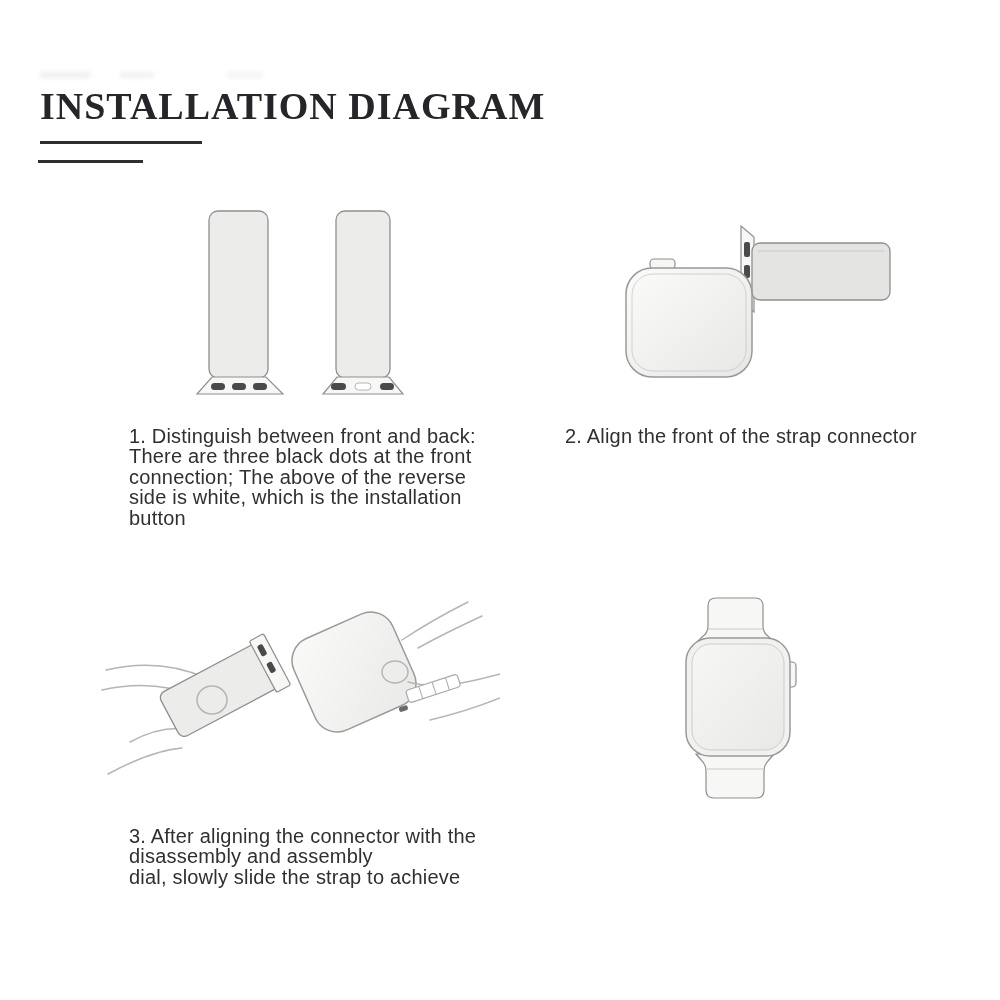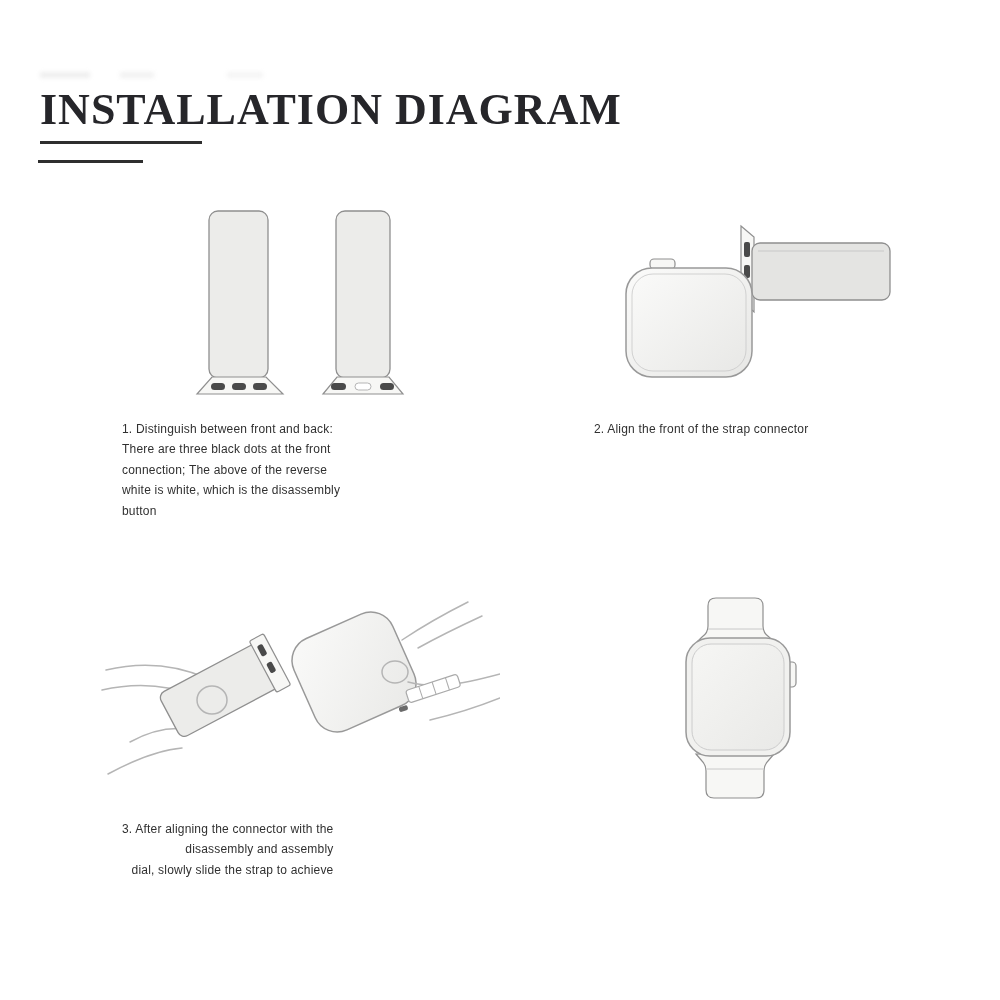--- a/index.html
+++ b/index.html
@@ -7,36 +7,36 @@
     --outline:#8f8f8f; --outline-soft:#b5b5b5;
     --fill-light:#ececea; --fill-lighter:#f7f7f5; --fill-strap:#e4e4e2;
     --dot-dark:#4a4a4a; --rule:#2e2e2e;
   }
   html,body{margin:0;padding:0;}
   body{font-family:"Liberation Sans",sans-serif;background:var(--background);}
   .page{position:relative;width:1000px;height:1000px;background:var(--background);overflow:hidden;}
   .page-title{
     position:absolute;left:40px;top:84px;margin:0;
     font-family:"Liberation Serif",serif;font-weight:bold;
-    font-size:44px;letter-spacing:1px;color:var(--title);white-space:nowrap;
+    font-size:38px;letter-spacing:1px;color:var(--title);white-space:nowrap;
   }
   .rule{position:absolute;height:3px;background:var(--rule);}
   .rule-1{left:40px;top:141px;width:162px;}
   .rule-2{left:38px;top:160px;width:105px;}
   .ghost{position:absolute;top:72px;height:6px;background:#cfcfcf;filter:blur(2px);}
   .ghost-1{left:40px;width:50px;opacity:.35;}
   .ghost-2{left:120px;width:34px;opacity:.28;}
   .ghost-3{left:227px;width:36px;opacity:.22;}
   .figure{position:absolute;}
-  .caption{position:absolute;margin:10px;font-size:12px;line-height:20.4px;
+  .caption{position:absolute;margin:17px;font-size:20px;line-height:20.4px;
     letter-spacing:.2px;color:var(--text);}
   .cap-line{display:block;white-space:nowrap;}
   .cap-1{left:112px;top:409px;}
-  .cap-2{left:584px;top:409px;text-align:right;}
-  .cap-3{left:112px;top:809px;text-align:right;}
+  .cap-2{left:548px;top:409px;text-align:right;}
+  .cap-3{left:112px;top:809px;}
   .cap-4{left:552px;top:809px;}
   .fig-1{left:140px;top:200px;}
   .fig-2{left:600px;top:218px;}
   .fig-3{left:100px;top:578px;}
   .fig-4{left:650px;top:592px;}
   .shape{fill:var(--fill-light);stroke:var(--outline);stroke-width:1.3;}
   .shape-lt{fill:var(--fill-lighter);stroke:var(--outline);stroke-width:1.2;}
   .shape-strap{fill:var(--fill-strap);stroke:var(--outline);stroke-width:1.3;}
   .pill{fill:var(--dot-dark);}
   .pill-white{fill:#ffffff;stroke:var(--outline-soft);stroke-width:1;}
@@ -151,21 +151,21 @@
     <g>
       <rect x="36" y="46" width="104" height="118" rx="24" fill="#f1f1ef" stroke="#999999" stroke-width="1.5"></rect>
       <rect x="42" y="52" width="92" height="106" rx="19" fill="url(#scrGrad)" stroke="#cccccc" stroke-width="1"></rect>
     </g>
   </svg>
 
   <p class="caption cap-1">
       <span class="cap-line">1. Distinguish between front and back:</span>
       <span class="cap-line">There are three black dots at the front</span>
       <span class="cap-line">connection; The above of the reverse</span>
-      <span class="cap-line">white is white, which is the disassembly</span>
+      <span class="cap-line">side is white, which is the installation</span>
       <span class="cap-line">button</span>
     </p>
   <p class="caption cap-2">
       <span class="cap-line">2. Align the front of the strap connector</span>
     </p>
   <p class="caption cap-3">
       <span class="cap-line">3. After aligning the connector with the</span>
       <span class="cap-line">disassembly and assembly</span>
       <span class="cap-line">dial, slowly slide the strap to achieve</span>
     </p>

